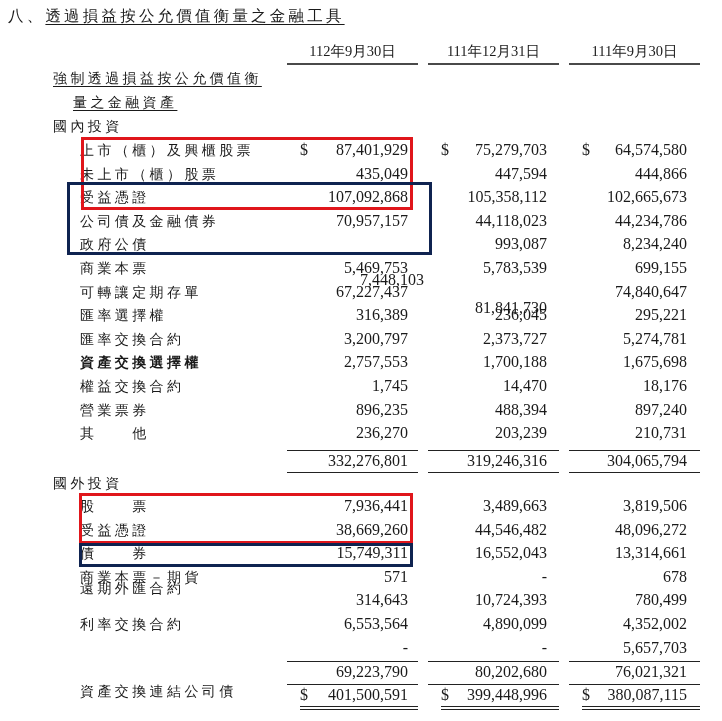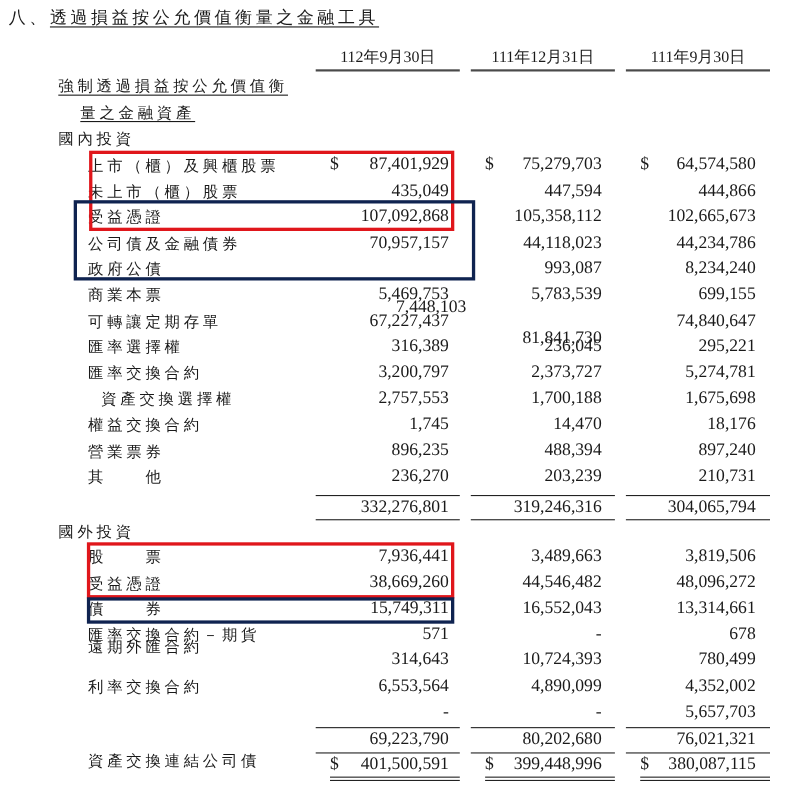--- a/index.html
+++ b/index.html
@@ -70,21 +70,21 @@
     <div class="abs num" style="left: 419px; top: 299px;">81,841,730</div>
     <div class="abs num" style="left: 559px; top: 282.6px;">74,840,647</div>
     <div class="abs label" style="left: 80px; top: 307.2px;">匯率選擇權</div>
     <div class="abs num" style="left: 280px; top: 306.2px;">316,389</div>
     <div class="abs num" style="left: 419px; top: 306.2px;">236,045</div>
     <div class="abs num" style="left: 559px; top: 306.2px;">295,221</div>
     <div class="abs label" style="left: 80px; top: 330.8px;">匯率交換合約</div>
     <div class="abs num" style="left: 280px; top: 329.8px;">3,200,797</div>
     <div class="abs num" style="left: 419px; top: 329.8px;">2,373,727</div>
     <div class="abs num" style="left: 559px; top: 329.8px;">5,274,781</div>
-    <div class="abs label" style="left: 92px; top: 354.4px;">資產交換選擇權</div>
+    <div class="abs label" style="left: 80px; top: 354.4px; font-weight: bold;">資產交換選擇權</div>
     <div class="abs num" style="left: 280px; top: 353.4px;">2,757,553</div>
     <div class="abs num" style="left: 419px; top: 353.4px;">1,700,188</div>
     <div class="abs num" style="left: 559px; top: 353.4px;">1,675,698</div>
     <div class="abs label" style="left: 80px; top: 378px;">權益交換合約</div>
     <div class="abs num" style="left: 280px; top: 377px;">1,745</div>
     <div class="abs num" style="left: 419px; top: 377px;">14,470</div>
     <div class="abs num" style="left: 559px; top: 377px;">18,176</div>
     <div class="abs label" style="left: 80px; top: 401.6px;">營業票券</div>
     <div class="abs num" style="left: 280px; top: 400.6px;">896,235</div>
     <div class="abs num" style="left: 419px; top: 400.6px;">488,394</div>
@@ -113,21 +113,21 @@
     <div class="abs num" style="left: 419px; top: 497px;">3,489,663</div>
     <div class="abs num" style="left: 559px; top: 497px;">3,819,506</div>
     <div class="abs label" style="left: 80px; top: 521.6px;">受益憑證</div>
     <div class="abs num" style="left: 280px; top: 520.6px;">38,669,260</div>
     <div class="abs num" style="left: 419px; top: 520.6px;">44,546,482</div>
     <div class="abs num" style="left: 559px; top: 520.6px;">48,096,272</div>
     <div class="abs label" style="left: 80px; top: 545.2px;">債　　券</div>
     <div class="abs num" style="left: 280px; top: 544.2px;">15,749,311</div>
     <div class="abs num" style="left: 419px; top: 544.2px;">16,552,043</div>
     <div class="abs num" style="left: 559px; top: 544.2px;">13,314,661</div>
-    <div class="abs label" style="left: 80px; top: 568.8px;">匯率交換合約－期貨</div>
+    <div class="abs label" style="left: 80px; top: 568.8px;">商業本票－期貨</div>
     <div class="abs num" style="left: 280px; top: 567.8px;">571</div>
     <div class="abs num" style="left: 419px; top: 567.8px;">-</div>
     <div class="abs num" style="left: 559px; top: 567.8px;">678</div>
     <div class="abs label" style="left: 80px; top: 580px;">遠期外匯合約</div>
     <div class="abs num" style="left: 280px; top: 591.4px;">314,643</div>
     <div class="abs num" style="left: 419px; top: 591.4px;">10,724,393</div>
     <div class="abs num" style="left: 559px; top: 591.4px;">780,499</div>
     <div class="abs label" style="left: 80px; top: 616px;">利率交換合約</div>
     <div class="abs num" style="left: 280px; top: 615px;">6,553,564</div>
     <div class="abs num" style="left: 419px; top: 615px;">4,890,099</div>

